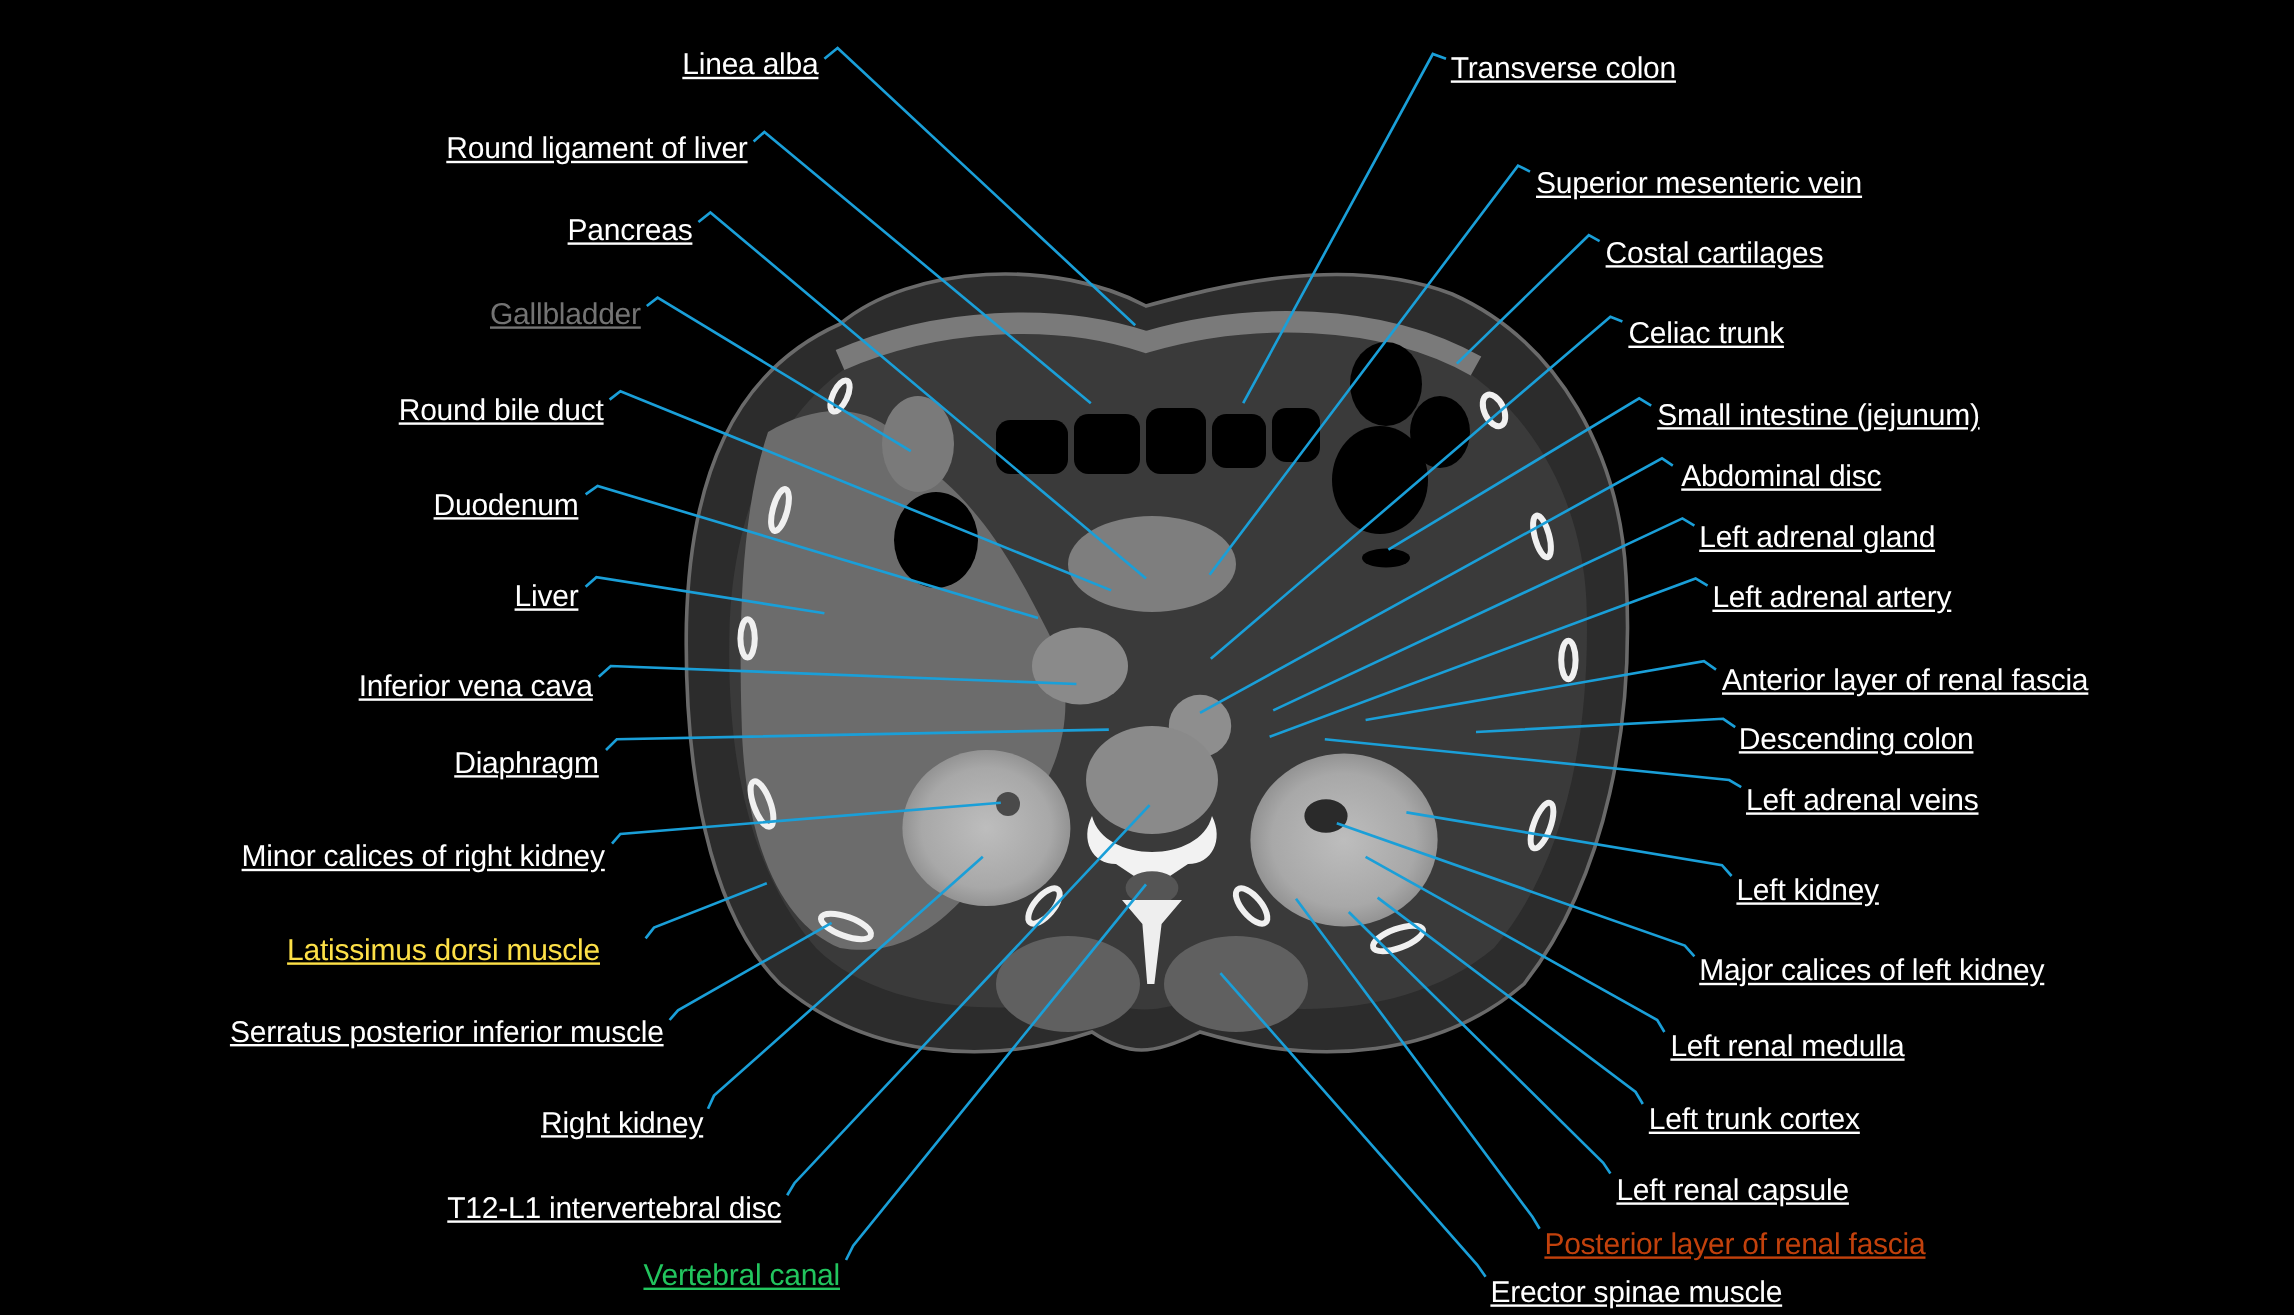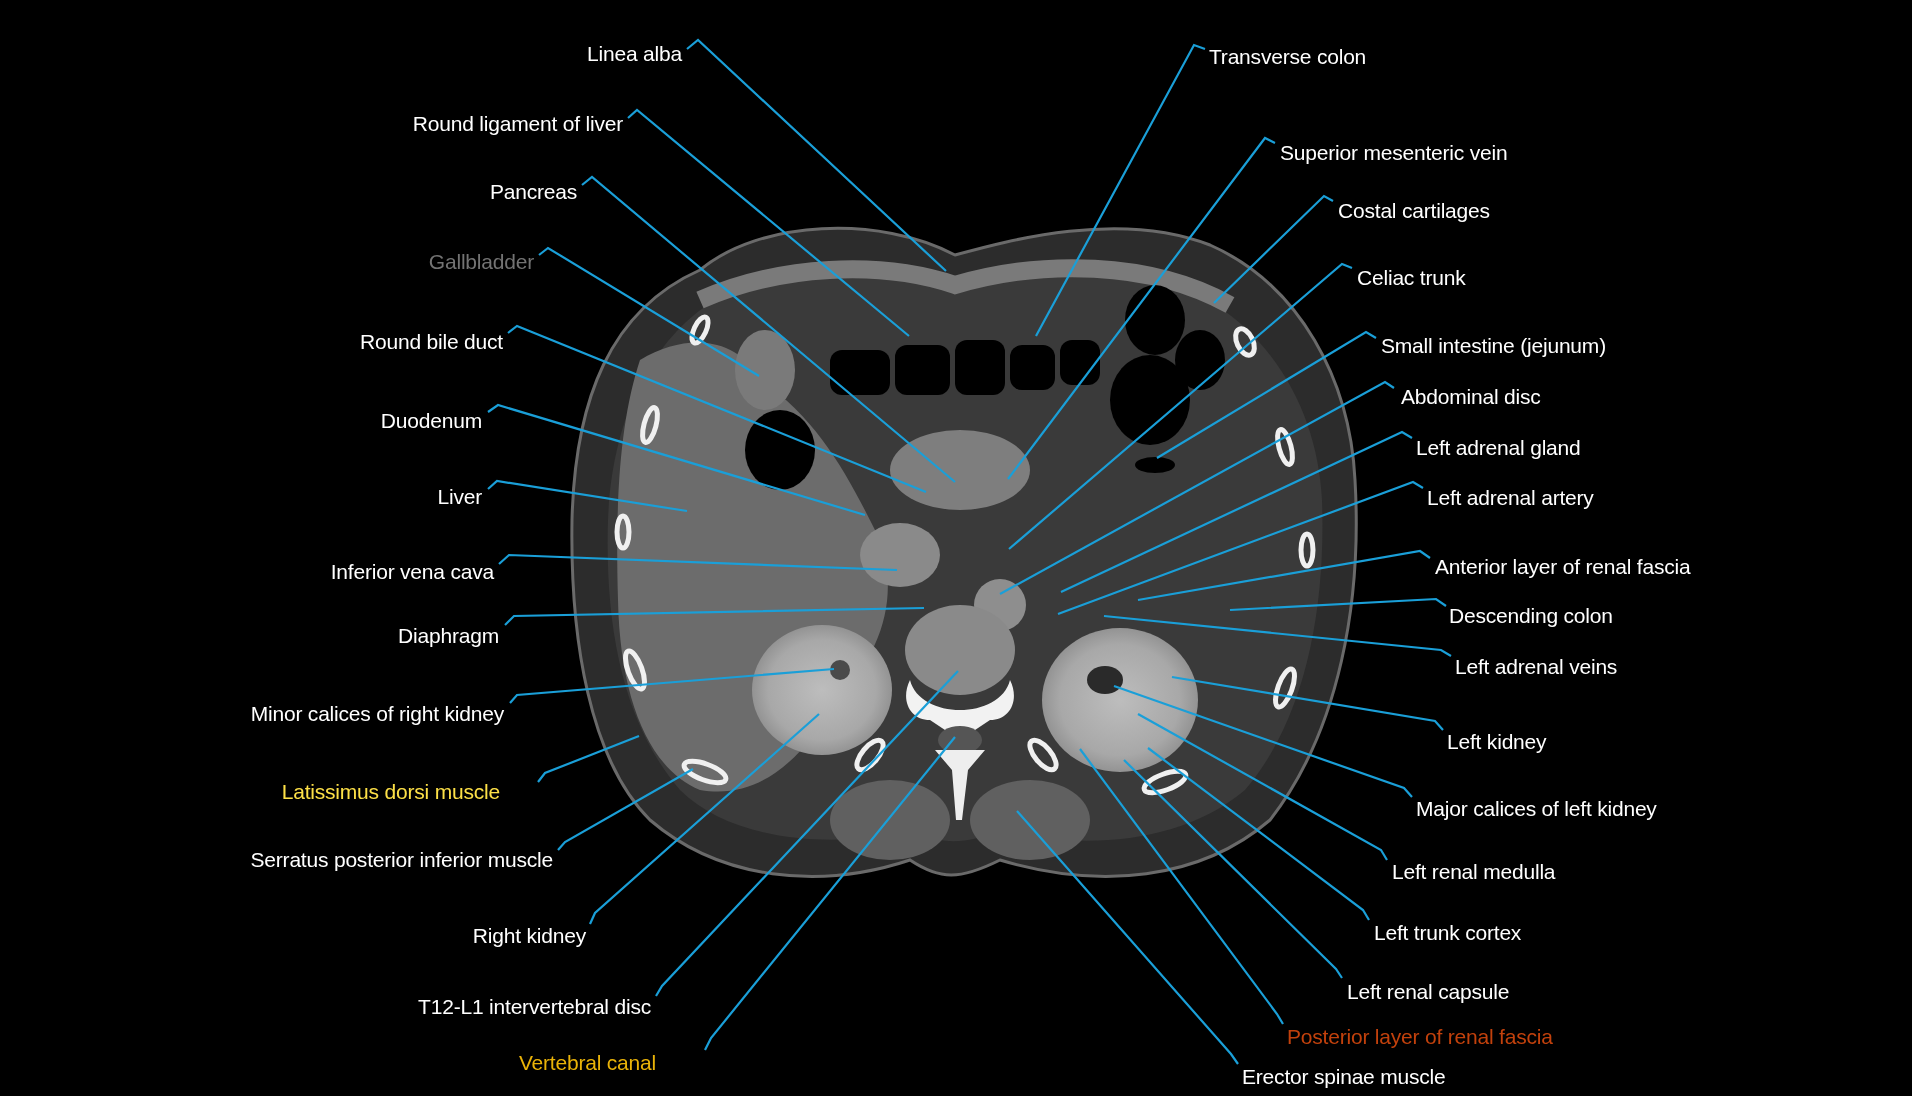--- a/index.html
+++ b/index.html
@@ -1,18 +1,18 @@
 <!DOCTYPE html>
 <html><head>
 <meta charset="utf-8">
 <style>
   html, body { margin:0; padding:0; background:#000; }
   body { width:1912px; height:1096px; position:relative; overflow:hidden; font-family:"Liberation Sans", sans-serif; }
   #stage { position:absolute; left:0; top:0; width:1912px; height:1096px; }
-  .lbl { position:absolute; color:#fff; font-size:21px; line-height:30px; white-space:nowrap; letter-spacing:-0.2px; transform:translateY(-50%); }
+  .lbl { position:absolute; color:#fff; font-size:25px; line-height:30px; white-space:nowrap; letter-spacing:-0.2px; transform:translateY(-50%);text-decoration:underline; }
   .lbl.left { text-align:right; }
   .lbl.right { text-align:left; }
   svg { position:absolute; left:0; top:0; }
 </style>
 </head>
 <body>
 
 <div id="stage">
   <svg id="ct" width="1912" height="1096" viewBox="0 0 1912 1096">
     <defs>
@@ -130,21 +130,21 @@
       <div class="lbl left" style="color: rgb(255, 255, 255); right: 1409px; top: 342px;">Round bile duct</div>
       <div class="lbl left" style="color: rgb(255, 255, 255); right: 1430px; top: 421px;">Duodenum</div>
       <div class="lbl left" style="color: rgb(255, 255, 255); right: 1430px; top: 497px;">Liver</div>
       <div class="lbl left" style="color: rgb(255, 255, 255); right: 1418px; top: 572px;">Inferior vena cava</div>
       <div class="lbl left" style="color: rgb(255, 255, 255); right: 1413px; top: 636px;">Diaphragm</div>
       <div class="lbl left" style="color: rgb(255, 255, 255); right: 1408px; top: 714px;">Minor calices of right kidney</div>
       <div class="lbl left" style="color: #fde047; right: 1412px; top: 792px; margin-left: 16px;">Latissimus dorsi muscle</div>
       <div class="lbl left" style="color: rgb(255, 255, 255); right: 1359px; top: 860px;">Serratus posterior inferior muscle</div>
       <div class="lbl left" style="color: rgb(255, 255, 255); right: 1326px; top: 936px;">Right kidney</div>
       <div class="lbl left" style="color: rgb(255, 255, 255); right: 1261px; top: 1007px;">T12-L1 intervertebral disc</div>
-      <div class="lbl left" style="color: #eab308; right: 1256px; top: 1063px;">Vertebral canal</div>
+      <div class="lbl left" style="color: #22c55e; right: 1212px; top: 1063px;">Vertebral canal</div>
       <div class="lbl right" style="color: rgb(255, 255, 255); left: 1209px; top: 57px;">Transverse colon</div>
       <div class="lbl right" style="color: rgb(255, 255, 255); left: 1280px; top: 153px;">Superior mesenteric vein</div>
       <div class="lbl right" style="color: rgb(255, 255, 255); left: 1338px; top: 211px;">Costal cartilages</div>
       <div class="lbl right" style="color: rgb(255, 255, 255); left: 1357px; top: 278px;">Celiac trunk</div>
       <div class="lbl right" style="color: rgb(255, 255, 255); left: 1381px; top: 346px;">Small intestine (jejunum)</div>
       <div class="lbl right" style="color: rgb(255, 255, 255); left: 1401px; top: 397px;">Abdominal disc</div>
       <div class="lbl right" style="color: rgb(255, 255, 255); left: 1416px; top: 448px;">Left adrenal gland</div>
       <div class="lbl right" style="color: rgb(255, 255, 255); left: 1427px; top: 498px;">Left adrenal artery</div>
       <div class="lbl right" style="color: rgb(255, 255, 255); left: 1435px; top: 567px;">Anterior layer of renal fascia</div>
       <div class="lbl right" style="color: rgb(255, 255, 255); left: 1449px; top: 616px;">Descending colon</div>

